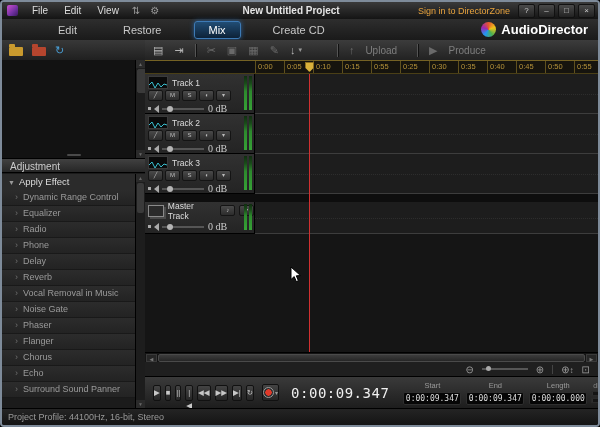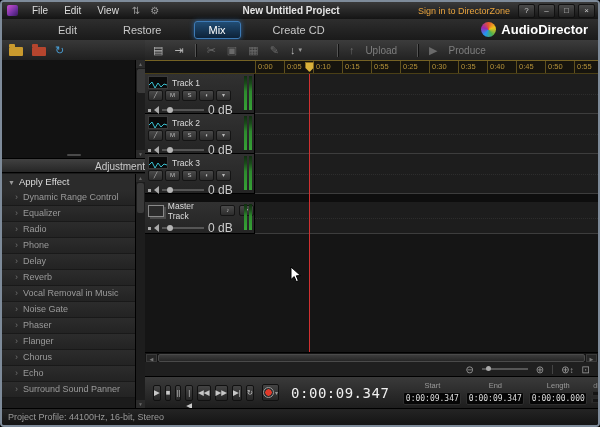--- a/index.html
+++ b/index.html
@@ -31,21 +31,21 @@
   .folder::before{content:'';position:absolute;top:-3px;left:0;width:6px;height:3px;border-radius:1px 1px 0 0;background:inherit;}
   .folder.yellow{background:#c99a2e;}
   .folder.red{background:#b5452e;}
   .refresh{color:#4aa0d8;font-size:11px;line-height:11px;}
   .library{position:absolute;left:0;top:20px;right:0;height:98px;background:#121212;}
   .vscroll{position:absolute;right:0;top:0;bottom:0;width:9px;background:#1d1d1d;border-left:1px solid #000;font-size:5px;color:#666;text-align:center;}
   .vscroll .arr{height:8px;line-height:8px;background:#2a2a2a;}
   .vscroll .arr.bot{position:absolute;bottom:0;left:0;right:0;}
   .vscroll .thumb{position:absolute;top:9px;left:1px;right:1px;height:22px;background:#3a3a3a;border-radius:2px;}
   .grip{position:absolute;bottom:2px;left:50%;width:14px;height:2px;margin-left:-7px;background:#4a4a4a;border-radius:1px;}
-  .adj-header{position:absolute;left:0;top:118px;right:0;height:15px;background:linear-gradient(#414141,#262626);border-top:1px solid #000;border-bottom:1px solid #000;color:#ccc;font-size:10px;line-height:16px;padding-left:8px;box-sizing:border-box;text-align:right;}
+  .adj-header{position:absolute;left:0;top:118px;right:0;height:15px;background:linear-gradient(#414141,#262626);border-top:1px solid #000;border-bottom:1px solid #000;color:#ccc;font-size:10px;line-height:16px;padding-left:8px;box-sizing:border-box;}
   .apply-effect{position:absolute;left:0;top:134px;right:9px;height:16px;background:#2b2b2b;border-bottom:1px solid #141414;color:#ddd;font-size:9.5px;line-height:16px;padding-left:6px;}
   .apply-arrow{color:#999;font-size:7px;margin-right:4px;}
   .effect-list{position:absolute;left:0;top:150px;right:9px;bottom:0;}
   .effect-item{height:15px;background:linear-gradient(#2c2c2c,#232323);border-bottom:1px solid #191919;color:#9a9a9a;font-size:9px;line-height:15px;padding-left:13px;display:flex;align-items:center;}
   .chev{color:#6f6f6f;margin-right:5px;font-size:9px;}
   .fx-scroll{position:absolute;right:0;top:134px;bottom:0;width:9px;background:#1d1d1d;border-left:1px solid #000;font-size:5px;color:#666;text-align:center;}
 
   
   .main{position:absolute;left:143px;top:38px;right:0;height:336px;background:#181818;}
   .main-toolbar{position:absolute;left:0;top:0;right:0;height:20px;background:linear-gradient(#3c3c3c,#222);border-bottom:1px solid #101010;display:flex;align-items:center;padding-left:8px;color:#aaa;font-size:11px;}
@@ -66,21 +66,21 @@
   .thumb{width:18px;height:11px;background:#0a0a0a;border:1px solid #3a3a3a;display:inline-block;}
   .tname{font-size:8.5px;color:#ddd;}
   .th-row2{display:flex;gap:2px;margin-top:1px;}
   .tbtn{width:13px;height:9px;background:linear-gradient(#4a4a4a,#2c2c2c);border:1px solid #141414;border-radius:2px;color:#bbb;font-size:6px;line-height:9px;text-align:center;}
   .th-row3{display:flex;align-items:center;gap:4px;margin-top:2px;}
   .speaker{position:relative;width:10px;height:8px;display:inline-block;}
   .speaker::before{content:'';position:absolute;left:0;top:2.5px;width:3px;height:3px;background:#aaa;}
   .speaker::after{content:'';position:absolute;left:2px;top:0;border:4px solid transparent;border-right:5px solid #aaa;}
   .vol-slider{width:42px;height:2px;background:#555;position:relative;display:inline-block;}
   .vol-slider::after{content:'';position:absolute;left:5px;top:-2px;width:6px;height:6px;background:#b5b5b5;border-radius:50%;}
-  .voldb{font-size:12px;color:#ccc;}
+  .voldb{font-size:10px;color:#ccc;font-family:Liberation Serif, serif;}
   .meters{position:absolute;right:2px;top:2px;bottom:3px;display:flex;gap:2px;}
   .meters i{width:3px;height:100%;background:linear-gradient(to top,#36a336 0%,#2d8a2d 55%,#1a4d1a 78%,#102d10 100%);}
   .lane{position:absolute;left:110px;right:0;top:0;bottom:0;background:#1d1d1d;border-bottom:1px solid #3d3d3d;box-sizing:border-box;}
   .lane::after{content:'';position:absolute;left:0;right:0;top:50%;border-top:1px dotted #2d2d2d;}
   .track-gap{position:absolute;left:0;right:0;height:8px;background:#0e0e0e;border-bottom:1px solid #000;}
   .master-icon{width:14px;height:10px;border:1px solid #8a8a8a;background:#2a2a2a;box-shadow:2px 2px 0 #4a4a4a;display:inline-block;}
   .empty-lanes{position:absolute;left:0;right:0;background:#151515;}
 
   .playhead-marker{position:absolute;width:9px;height:10px;background:#d9b13b;border:1px solid #8a6d1f;clip-path:polygon(0 0,100% 0,100% 55%,50% 100%,0 55%);box-sizing:border-box;}
   .playhead-line{position:absolute;width:1px;background:#d03030;}

